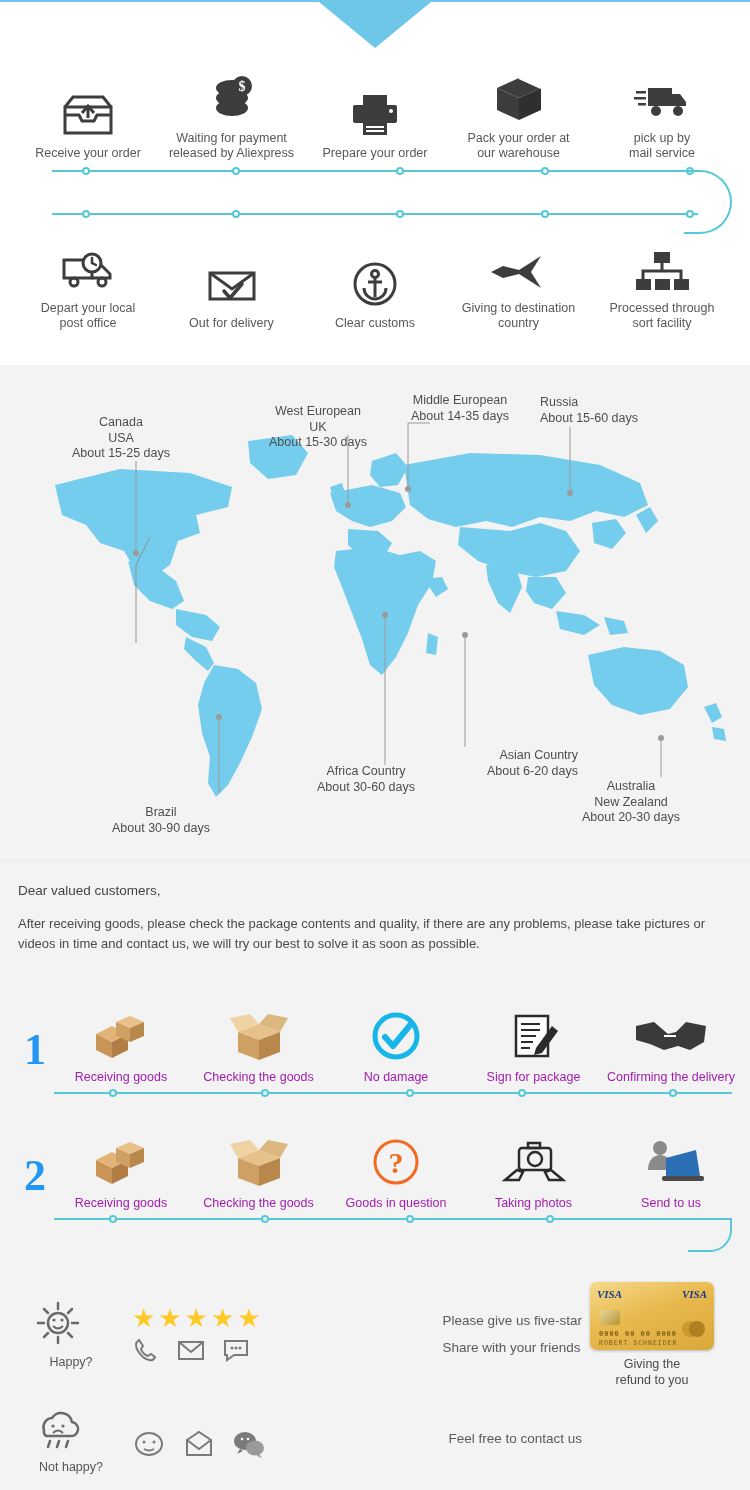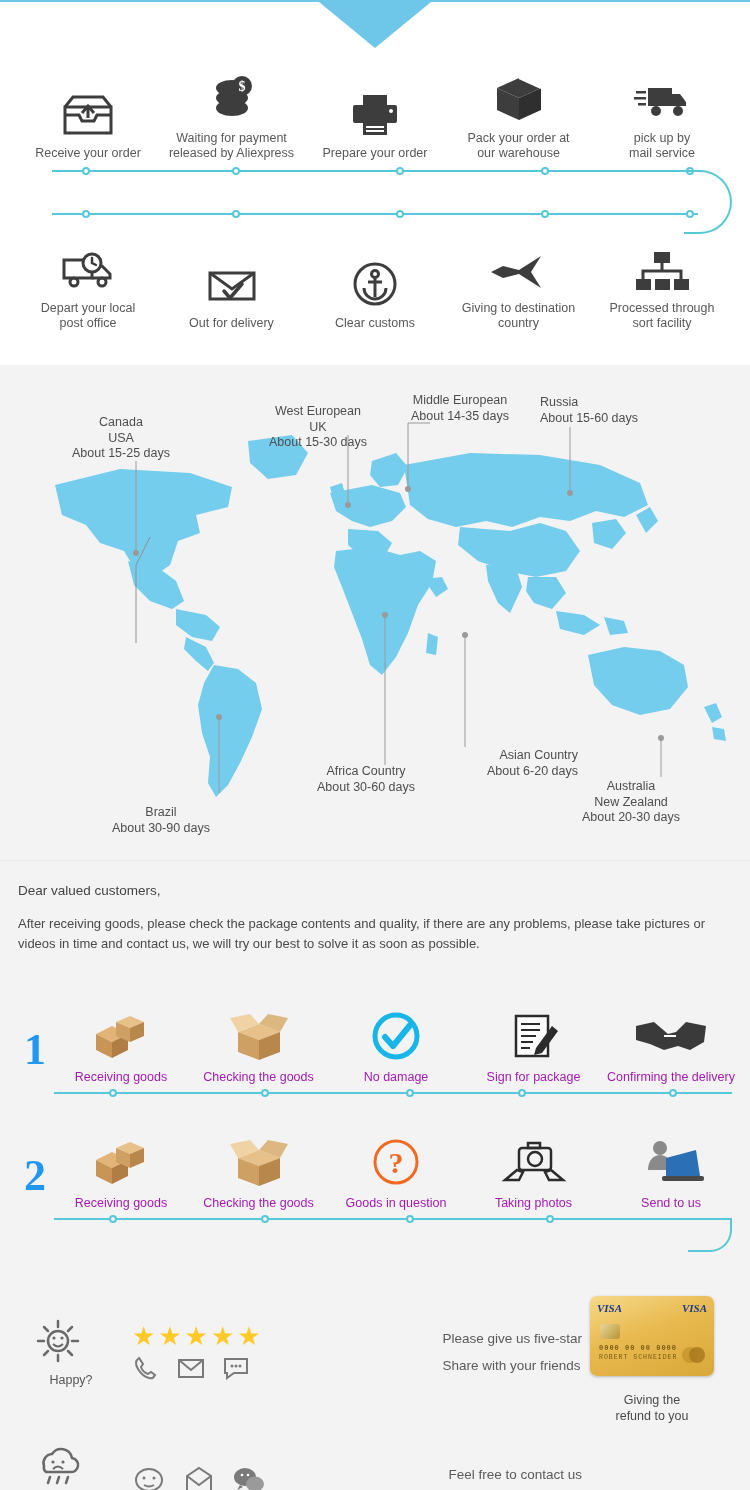--- a/index.html
+++ b/index.html
@@ -145,23 +145,23 @@
   .fb-face { width:86px; text-align:center; }
   .fb-face .cap { font-size:12.5px; color:#555; margin-top:4px; }
   .fb-mid { flex:1; padding-left:18px; }
   .stars { font-size:26px; color:#ffc928; letter-spacing:3px; line-height:28px; }
   .contact-icons { display:flex; gap:16px; margin-top:4px; align-items:center; }
   .fb-text { font-size:13.5px; color:#5a5a5a; line-height:27px; padding-left:30px; }
   .fb-right { width:140px; text-align:center; }
   .fb-right .cap { font-size:12.5px; color:#4a4a4a; line-height:16px; margin-top:6px; }
 
   .card {
-    width:124px; height:80px; border-radius:7px;
+    width:124px; height:68px; border-radius:7px;
     background:linear-gradient(160deg,#f6d98a 0%,#e8b94e 45%,#d9a83a 100%);
-    position:relative; box-shadow:0 1px 3px rgba(0,0,0,.25); margin:16px auto;
+    position:relative; box-shadow:0 1px 3px rgba(0,0,0,.25); margin:2px auto;
   }
   .card .visa1, .card .visa2 {
     position:absolute; top:6px; font-size:11px; font-weight:700; font-style:italic; color:#1a3a8f;
     font-family:"Liberation Serif", serif;
   }
   .card .visa1 { left:7px; }
   .card .visa2 { right:7px; }
   .card .chip {
     position:absolute; left:10px; top:28px; width:20px; height:15px; border-radius:3px;
     background:linear-gradient(135deg,#e9d79b,#b89433);

